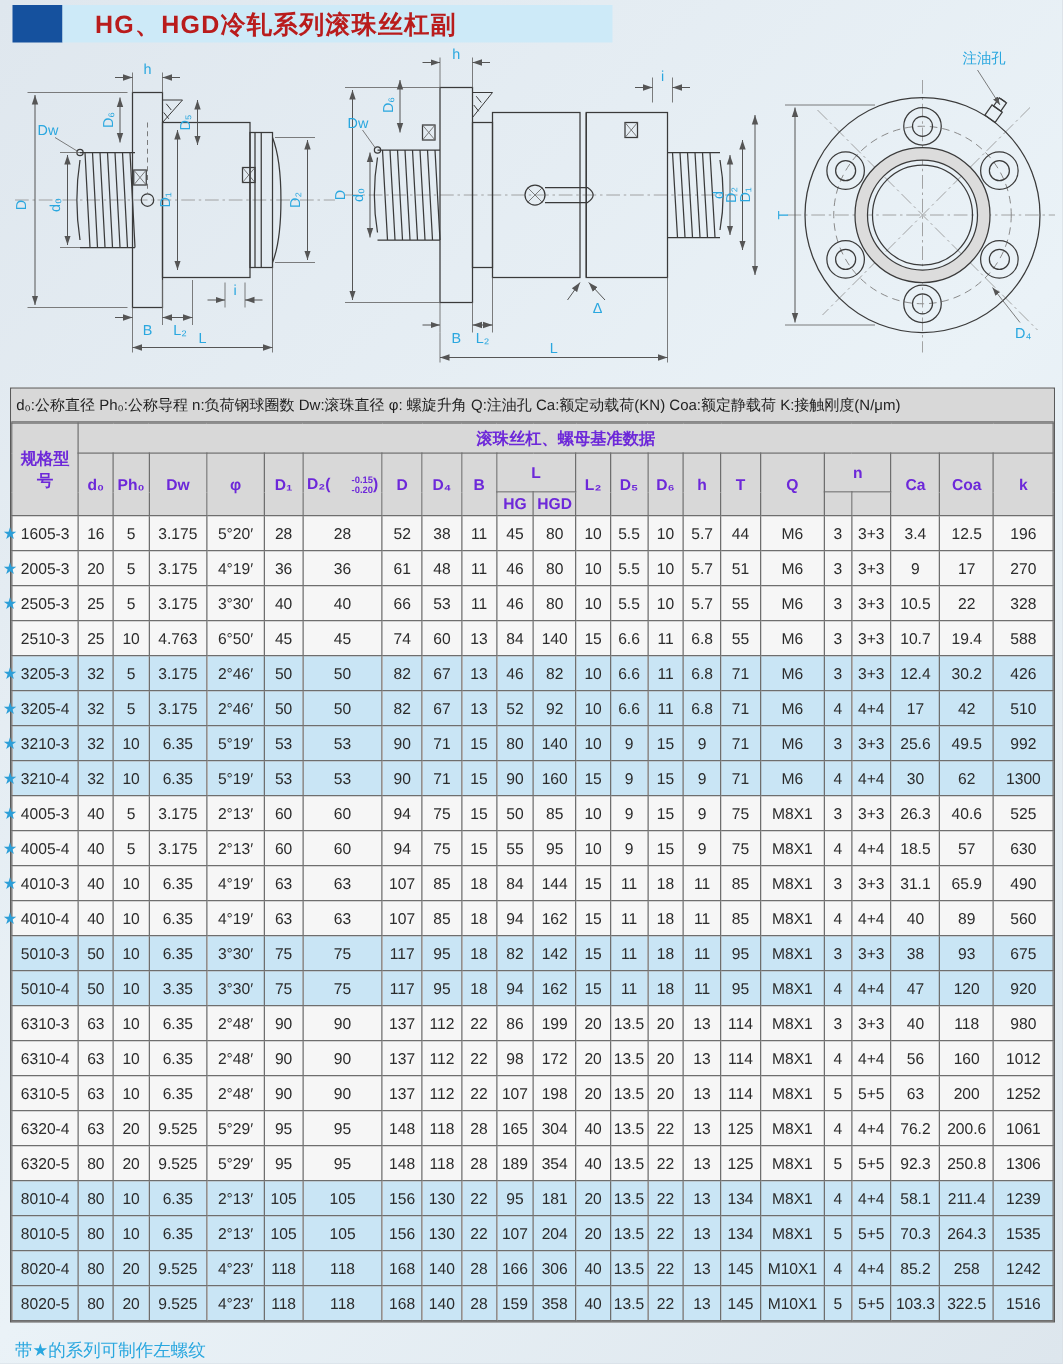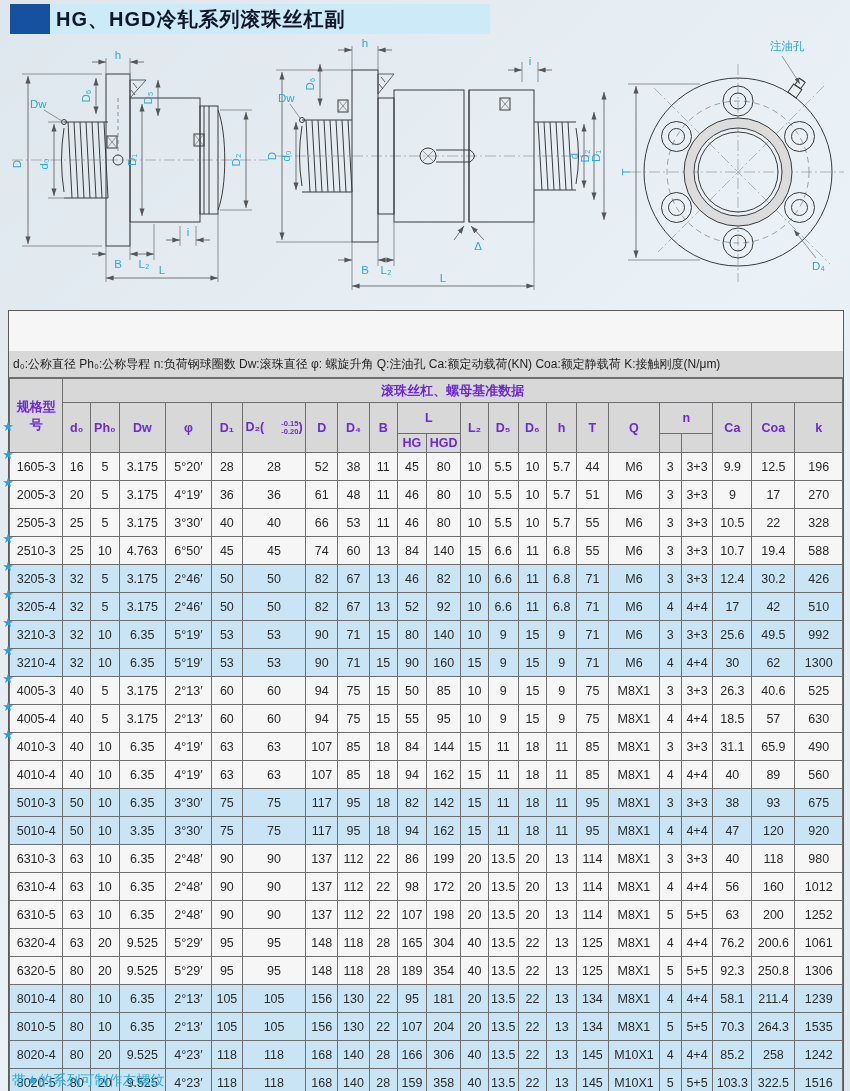--- a/index.html
+++ b/index.html
@@ -3,35 +3,35 @@
 <meta charset="utf-8">
 <style>
   html,body{margin:0;padding:0;background:#cfd8df;}
   .page{position:relative;width:850px;height:1091px;margin:0 auto;overflow:hidden;
         background:linear-gradient(135deg,#dfe7ee 0%,#eaf2f7 55%,#dde6ed 100%);
         font-family:"Liberation Sans","DejaVu Sans",sans-serif;color:#2b2b2b;}
   
   .title-bar{position:absolute;top:4px;left:10px;display:flex;align-items:stretch;height:30px;}
   .title-square{width:40px;background:#15519e;}
   .title-band{background:#cdeaf8;width:440px;display:flex;align-items:center;}
-  .title-text{font-size:20px;font-weight:bold;color:#0f172a;padding-left:6px;letter-spacing:1px;white-space:nowrap;}
+  .title-text{font-size:20px;font-weight:bold;color:#b91c1c;padding-left:26px;letter-spacing:1px;white-space:nowrap;}
   
   svg{overflow:visible;display:block;}
   .draw{position:absolute;}
   .ol{stroke:#3a3a3a;stroke-width:1;fill:none;}
   .thin{stroke:#6a6a6a;stroke-width:0.7;fill:none;}
   .dim{stroke:#555;stroke-width:0.8;fill:none;}
   .cl{stroke:#979797;stroke-width:0.7;fill:none;stroke-dasharray:11 3 2 3;}
   .dash{stroke:#8a8a8a;stroke-width:0.8;fill:none;stroke-dasharray:6 4;}
   .lbl{fill:#2aa7df;font-size:11.5px;font-family:"Liberation Sans","DejaVu Sans",sans-serif;}
   .hatch{stroke:#3a3a3a;stroke-width:0.8;fill:none;}
   
   .table-wrap{position:absolute;left:8px;top:310px;width:834px;border:1px solid #5a5a5a;background:#f6f6f6;}
   .legend{background:#d8d8d8;border-bottom:1px solid #6e6e6e;font-size:12px;color:#1f1f1f;
-          padding:5px 4px 4px 4px;white-space:nowrap;overflow:hidden;margin-top:40px;}
+          padding:5px 4px 4px 4px;white-space:nowrap;overflow:hidden;}
   table.spec{border-collapse:collapse;width:100%;table-layout:fixed;}
   table.spec th,table.spec td{border:1px solid #6e6e6e;text-align:center;vertical-align:middle;
           padding:0 1px;overflow:hidden;}
   table.spec thead th{background:#d8d8d8;font-weight:bold;font-size:12.5px;color:#6d28d9;}
   table.spec thead tr.r1 th{height:23px;font-size:13px;}
   table.spec thead tr.r2 th{height:30px;}
   table.spec thead tr.r3 th{height:18px;}
   table.spec tbody td{background:#f6f6f6;height:27px;font-size:12.5px;color:#2b2b2b;}
   table.spec tbody tr.hl td{background:#c9e5f5;}
   .tolwrap{display:inline-flex;}
@@ -307,21 +307,21 @@
             <td>45</td>
             <td>80</td>
             <td>10</td>
             <td>5.5</td>
             <td>10</td>
             <td>5.7</td>
             <td>44</td>
             <td>M6</td>
             <td>3</td>
             <td>3+3</td>
-            <td>9.9</td>
+            <td>3.4</td>
             <td>12.5</td>
             <td>196</td>
           </tr>
           <tr>
             <td>2005-3</td>
             <td>20</td>
             <td>5</td>
             <td>3.175</td>
             <td>4°19′</td>
             <td>36</td>

